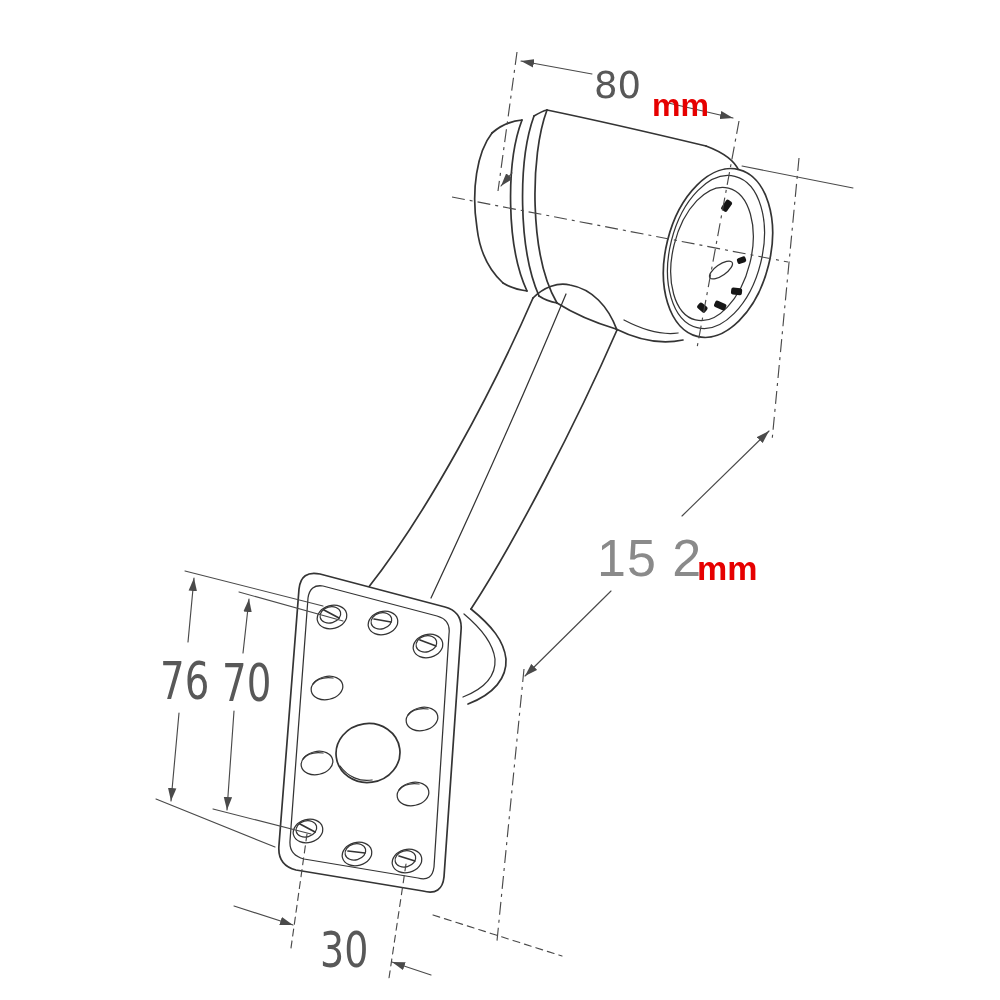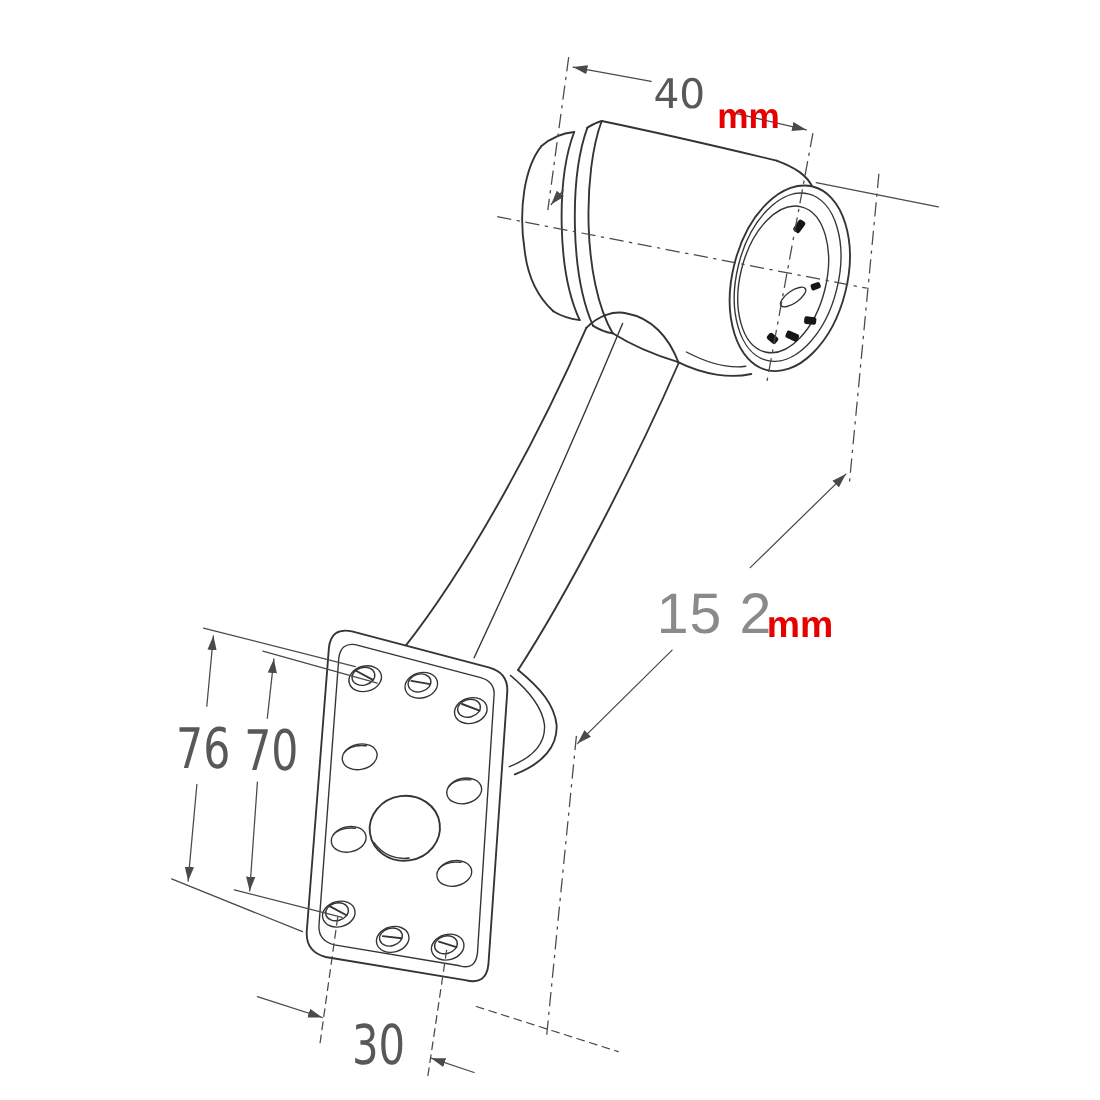--- a/index.html
+++ b/index.html
@@ -164,21 +164,21 @@
 
     <g>
       <line class="dim dsh" x1="307" y1="834" x2="291" y2="948"></line>
       <line class="dim dsh" x1="406" y1="864" x2="389" y2="978"></line>
       <line class="dim" x1="234" y1="906" x2="293" y2="925" marker-end="url(#arr)"></line>
       <line class="dim" x1="431" y1="975" x2="392" y2="962" marker-end="url(#arr)"></line>
     </g>
   </g>
 </svg>
 
-<div class="label cad" style="left:594px;top:67px;font-size:37px;">40</div>
+<div class="label cad" style="left:594px;top:67px;font-size:37px;">80</div>
 <div class="label unit" style="left:652px;top:77px;font-size:32px;">mm</div>
 
 <div class="label modern" style="left:597px;top:532px;font-size:52px;letter-spacing:1px;">15 2</div>
 <div class="label unit" style="left:697px;top:539px;font-size:34px;">mm</div>
 
 <div class="label cad cad-narrow" style="left:160px;top:656px;font-size:51px;">76</div>
 <div class="label cad cad-narrow" style="left:222px;top:658px;font-size:51px;">70</div>
 
 <div class="label cad cad-narrow" style="left:320px;top:925px;font-size:50px;">30</div>
 

